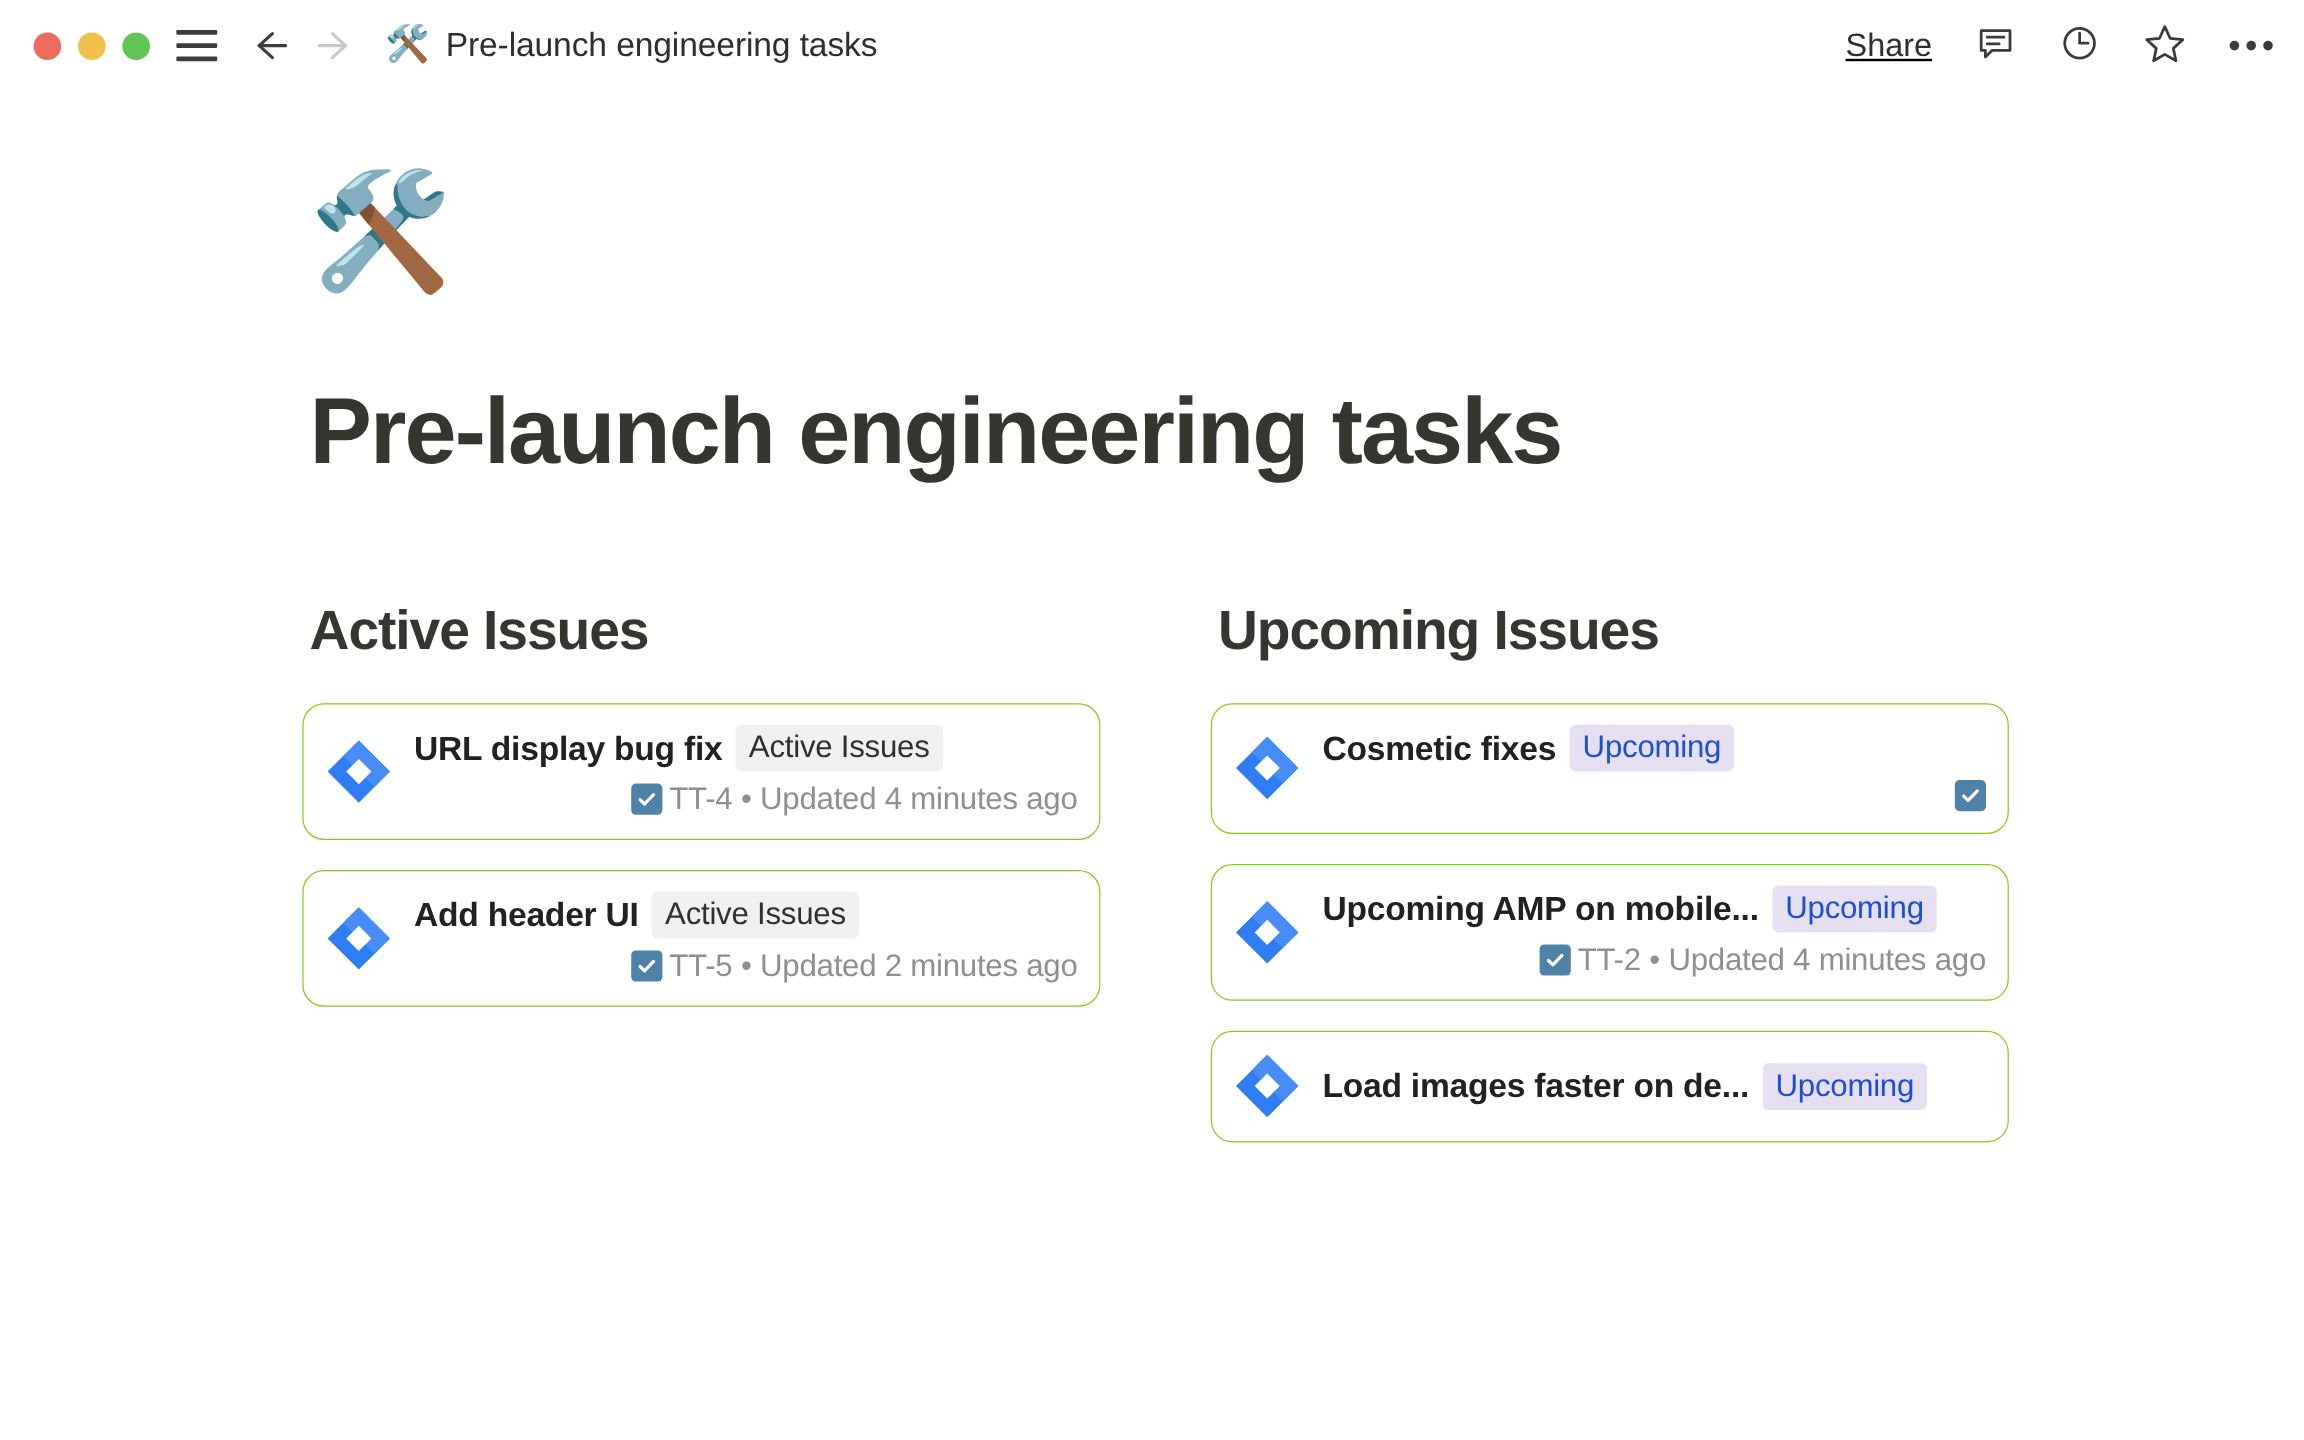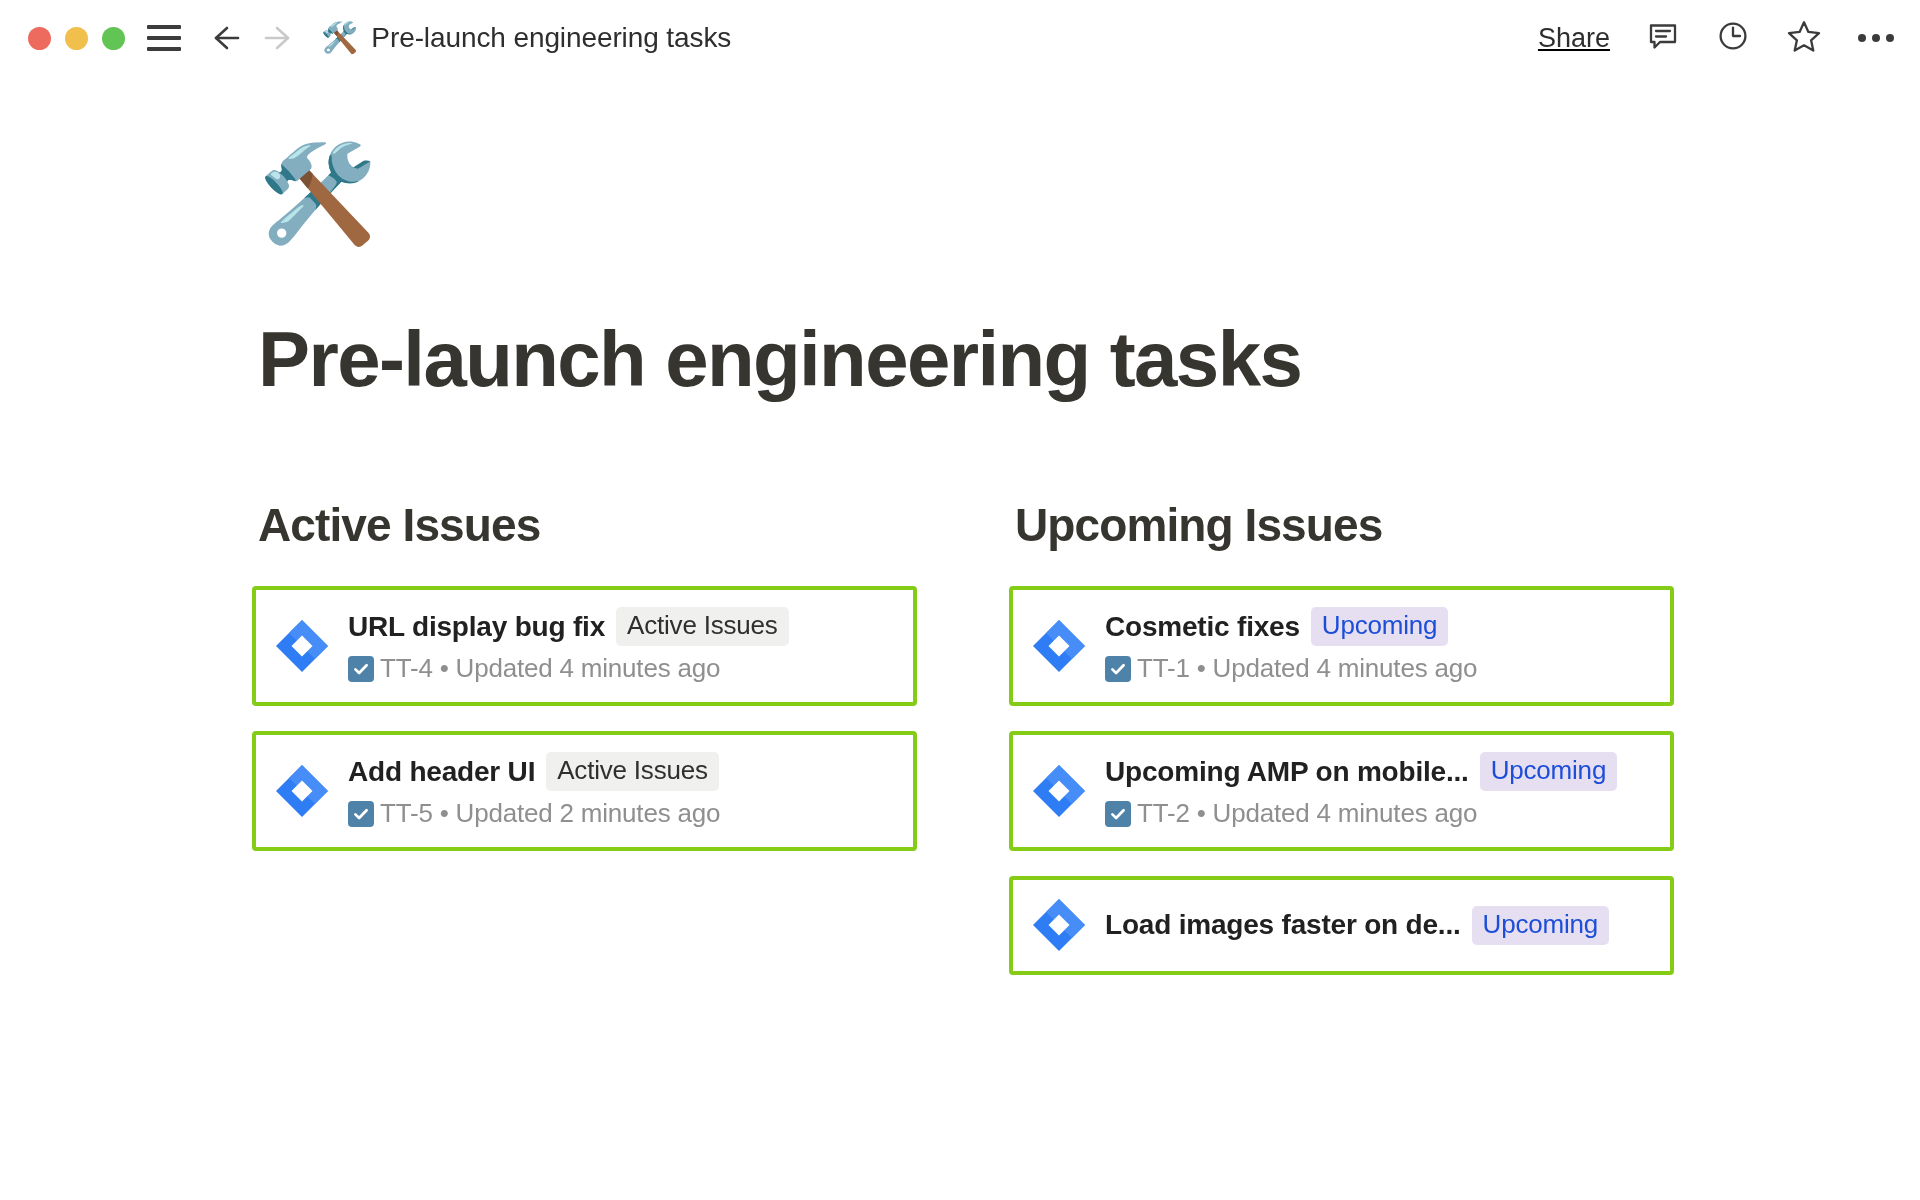--- a/index.html
+++ b/index.html
@@ -149,22 +149,22 @@
     font-weight: bold;
     color: #37352f;
     letter-spacing: -0.9px;
     margin: 0 0 38px 6px;
     line-height: 1;
   }
 
   .card {
     box-sizing: border-box;
     width: 665px;
-    border: 4px solid #84cc16;
-    border-radius: 4px;
+    border: 1px solid #84cc16;
+    border-radius: 18px;
     background: #ffffff;
     padding: 17px 18px 18px 18px;
     margin-bottom: 25px;
     display: flex;
     align-items: center;
     gap: 18px;
     cursor: pointer;
   }
 
   .jira-icon {
@@ -205,20 +205,21 @@
     flex: 0 0 auto;
   }
   .badge.gray   { background: #f0f0ef; color: #2f2f2f; }
   .badge.purple { background: #e6dff1; color: #1d4ed8; }
 
   .card-line2 {
     display: flex;
     align-items: center;
     gap: 6px;
     margin-top: 7px;
+    justify-content: flex-end;
   }
 
   .check {
     width: 26px;
     height: 26px;
     border-radius: 4px;
     background: #4f82a8;
     display: inline-flex;
     align-items: center;
     justify-content: center;
@@ -376,21 +377,20 @@
             <div class="card-line1">
               <span class="card-title">Cosmetic fixes</span>
               <span class="badge purple">Upcoming</span>
             </div>
             <div class="card-line2">
               <span class="check">
                 <svg width="18" height="18" viewBox="0 0 18 18" fill="none">
                   <path d="M3.4 9.4 L7.1 13 L14.6 5.2" stroke="#ffffff" stroke-width="2.7" stroke-linecap="round" stroke-linejoin="round"></path>
                 </svg>
               </span>
-              <span class="meta">TT-1 • Updated 4 minutes ago</span>
             </div>
           </div>
         </div>
 
         <div class="card">
           <span class="jira-icon">
             <svg width="56" height="56" viewBox="0 0 56 56" fill="none">
               <path d="M28 2 L54 28 L28 54 L2 28 Z" fill="#2f7df4"></path>
               <path d="M28 2 L54 28 L41 41 L15 15 Z" fill="#4b8ff7" opacity="0.85"></path>
               <path d="M28 17.5 L38.5 28 L28 38.5 L17.5 28 Z" fill="#ffffff"></path>

